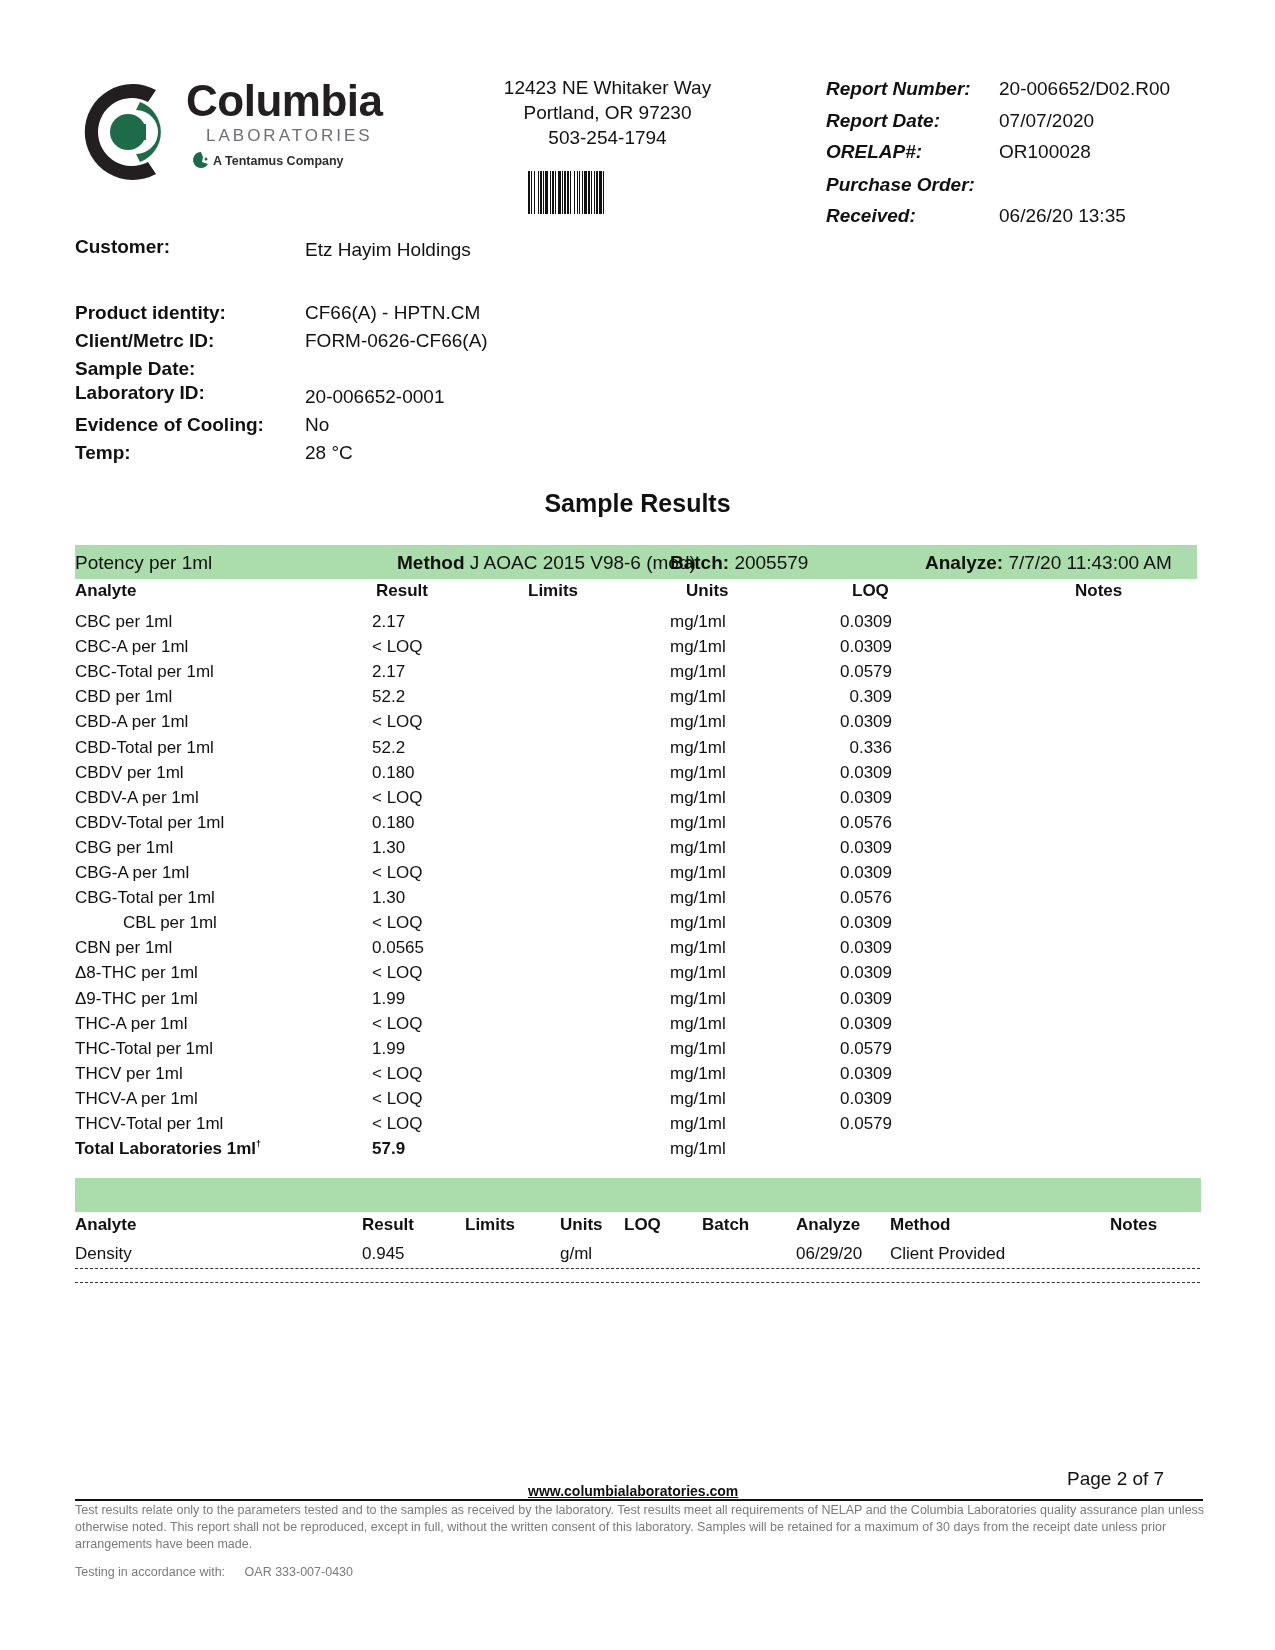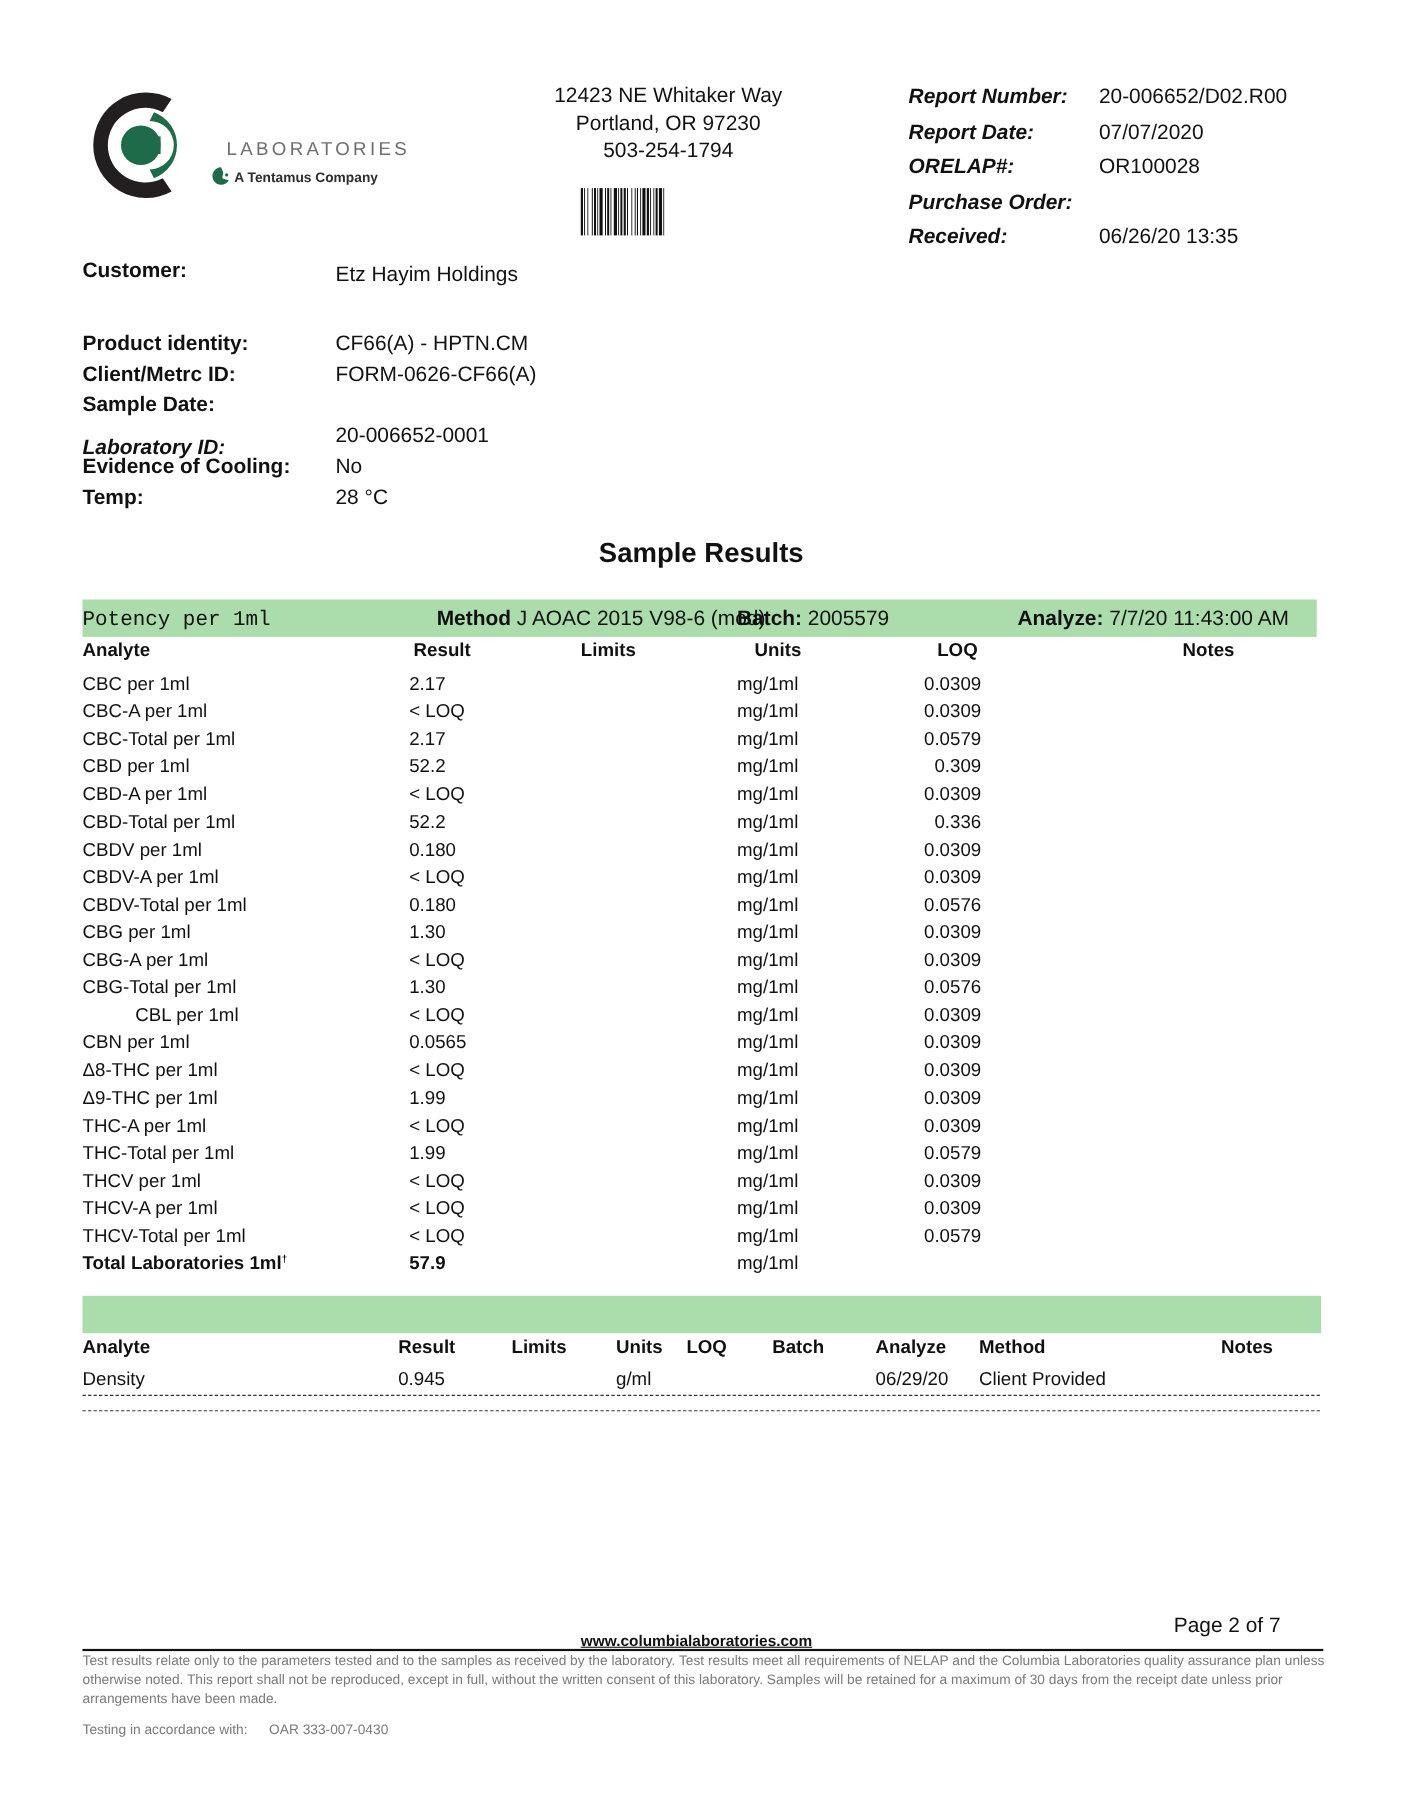--- a/index.html
+++ b/index.html
@@ -40,20 +40,21 @@
 </head>
 <body>
 
 <div id="logo">
   <svg width="108" height="112" viewBox="0 0 108 112" style="position:absolute;left:0;top:0;">
     <path d="M78 14 A48 48 0 1 0 78 98 L70 86 A34 34 0 1 1 70 26 Z" fill="#231f20"></path>
     <path d="M62 26 A32 32 0 0 1 62 86 L58 78 A22 22 0 0 0 58 34 Z" fill="#1e6b4a"></path>
     <circle cx="50" cy="56" r="18" fill="#1e6b4a"></circle>
     <rect x="50" y="48" width="18" height="16" fill="#1e6b4a"></rect>
   </svg>
+  <div class="logo-word">Columbia</div>
   <div class="logo-sub">LABORATORIES</div>
   <svg class="logo-tag-icon" viewBox="0 0 18 18">
     <path d="M9 1 A8 8 0 1 0 16 13 L10 11 L11 6 Z" fill="#1e6b4a"></path>
     <circle cx="14" cy="8" r="1.5" fill="#1e6b4a"></circle>
   </svg>
   <div class="logo-tag">A Tentamus Company</div>
 </div>
 
 <div class="addr" style="top:77px;">12423 NE Whitaker Way</div>
 <div class="addr" style="top:102px;">Portland, OR 97230</div>
@@ -129,33 +130,33 @@
 <div class="slabel" style="top:236px;">Customer:</div>
 <div class="sval" style="top:239px;">Etz Hayim Holdings</div>
 
 <div id="sample-info">
   <div class="slabel" style="top:302px;">Product identity:</div>
   <div class="sval" style="top:302px;">CF66(A) - HPTN.CM</div>
   <div class="slabel" style="top:330px;">Client/Metrc ID:</div>
   <div class="sval" style="top:330px;">FORM-0626-CF66(A)</div>
   <div class="slabel" style="top:358px;">Sample Date:</div>
   <div class="sval" style="top:358px;"></div>
-  <div class="slabel" style="top:397px;font-style:italic;">Laboratory ID:</div>
+  <div class="slabel" style="top:382px;">Laboratory ID:</div>
   <div class="sval" style="top:386px;">20-006652-0001</div>
   <div class="slabel" style="top:414px;">Evidence of Cooling:</div>
   <div class="sval" style="top:414px;">No</div>
   <div class="slabel" style="top:442px;">Temp:</div>
   <div class="sval" style="top:442px;">28 °C</div>
 </div>
 
 <div id="page-title">Sample Results</div>
 
 <div id="potency-table">
   <div class="greenbar" style="top:545px;width:1122px;">
-    <span class="gb-text" style="left:0;font-family:Liberation Mono, monospace;">Potency per 1ml</span>
+    <span class="gb-text" style="left:0;">Potency per 1ml</span>
     <span class="gb-text" style="left:274px;margin-left:48px;"><b>Method</b> <span>J AOAC 2015 V98-6 (mod)</span></span>
     <span class="gb-text" style="left:595px;"><b>Batch:</b> <span>2005579</span></span>
     <span class="gb-text" style="left:850px;text-align:center;"><b>Analyze:</b> <span>7/7/20  11:43:00 AM</span></span>
   </div>
   <div class="row" style="top:581px;">
     <span class="th" style="left:75px;">Analyte</span>
     <span class="th" style="left:376px;">Result</span>
     <span class="th" style="left:528px;">Limits</span>
     <span class="th" style="left:686px;">Units</span>
     <span class="th" style="left:852px;">LOQ</span>

